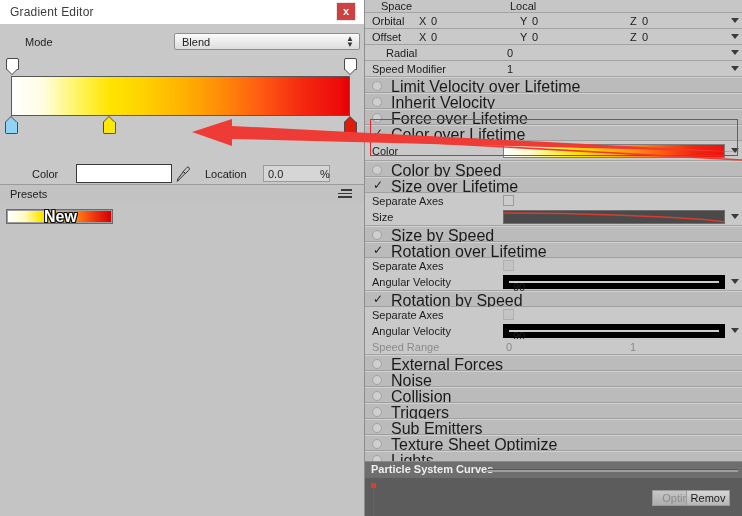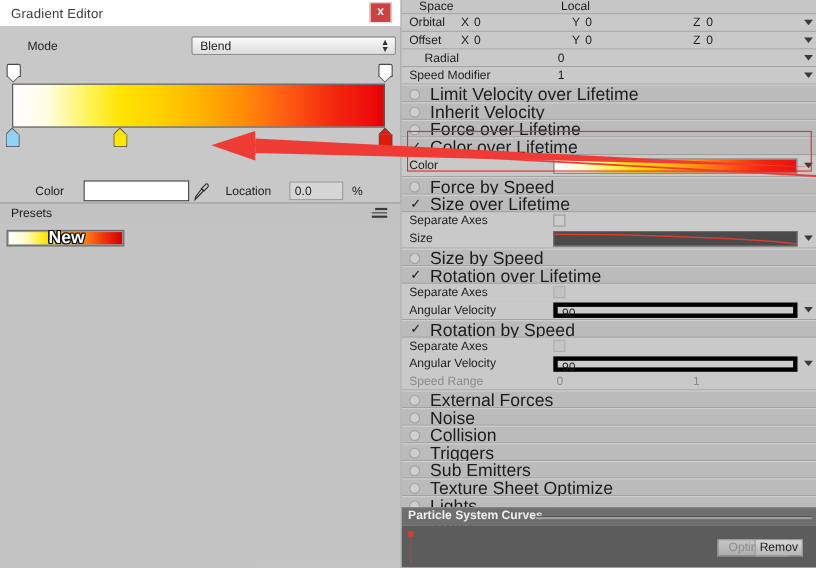--- a/index.html
+++ b/index.html
@@ -90,21 +90,21 @@
   .cl-row{position:absolute;left:0;top:140px;width:100%;height:22px;}
   .cl-label{position:absolute;font-size:11px;color:#1c1c1c;top:4px;}
   .color-label{left:32px;}
   .color-swatch{
     position:absolute;left:76px;top:0;width:96px;height:19px;
     background:#ffffff;border:1px solid #3a3a3a;box-sizing:border-box;cursor:pointer;
   }
   .eyedropper{position:absolute;left:176px;top:1px;width:16px;height:18px;cursor:pointer;}
   .loc-label{left:205px;}
   .loc-field{
-    position:absolute;left:263px;top:1px;width:49px;height:17px;
+    position:absolute;left:263px;top:1px;width:67px;height:17px;
     background:#d6d6d6;border:1px solid #9a9a9a;box-sizing:border-box;cursor:text;
   }
   .loc-val{position:absolute;left:4px;top:2px;font-size:11px;color:#222;}
   .pct{position:absolute;left:320px;top:4px;font-size:11px;color:#1c1c1c;}
 
   
   .presets-header{
     position:absolute;left:0;top:160px;width:100%;height:19px;
     background:#c2c2c2;border-top:1px solid #9b9b9b;border-bottom:1px solid #9b9b9b;
   }
@@ -154,21 +154,21 @@
     position:absolute;left:7px;top:1px;width:12px;height:13px;cursor:pointer;
     font-size:12px;color:#1a1a1a;line-height:13px;text-align:center;font-weight:bold;
   }
   .cbox{
     position:absolute;width:11px;height:11px;background:#cccccc;
     border:1px solid #9a9a9a;box-sizing:border-box;cursor:pointer;
   }
   .cbox-dim{border-color:#b0b0b0;background:#c4c4c4;}
 
   .field{
-    position:absolute;height:14px;background:#cdcdcd;border:4px solid #000000;
+    position:absolute;height:14px;background:#cdcdcd;border:6px solid #000000;
     box-sizing:border-box;cursor:text;
   }
   .fval{position:absolute;left:4px;top:0px;font-size:11px;line-height:13px;color:#1f1f1f;}
   .dd-arrow{
     position:absolute;right:3px;top:4px;width:0;height:0;
     border-left:4px solid transparent;border-right:4px solid transparent;
     border-top:5px solid #3a3a3a;cursor:pointer;
   }
 
   .grad-field{
@@ -355,21 +355,21 @@
       <div class="mlabel">Color over Lifetime</div>
     </div>
     <div class="row r-field r-sep" style="height:20px;">
       <div class="lbl" style="left:7px;top:4px;">Color</div>
       <div class="grad-field" style="left:138px;top:3px;width:222px;"></div>
       <div class="dd-arrow" style="right:3px;top:7px;"></div>
     </div>
 
     <div class="row module-row">
       <div class="radio-off"></div>
-      <div class="mlabel">Force by Speed</div>
+      <div class="mlabel">Color by Speed</div>
     </div>
 
     <div class="row module-row">
       <div class="check-on">✓</div>
       <div class="mlabel">Size over Lifetime</div>
     </div>
     <div class="row r-field" style="height:16px;">
       <div class="lbl" style="left:7px;top:2px;">Separate Axes</div>
       <div class="cbox" style="left:138px;top:2px;"></div>
     </div>

